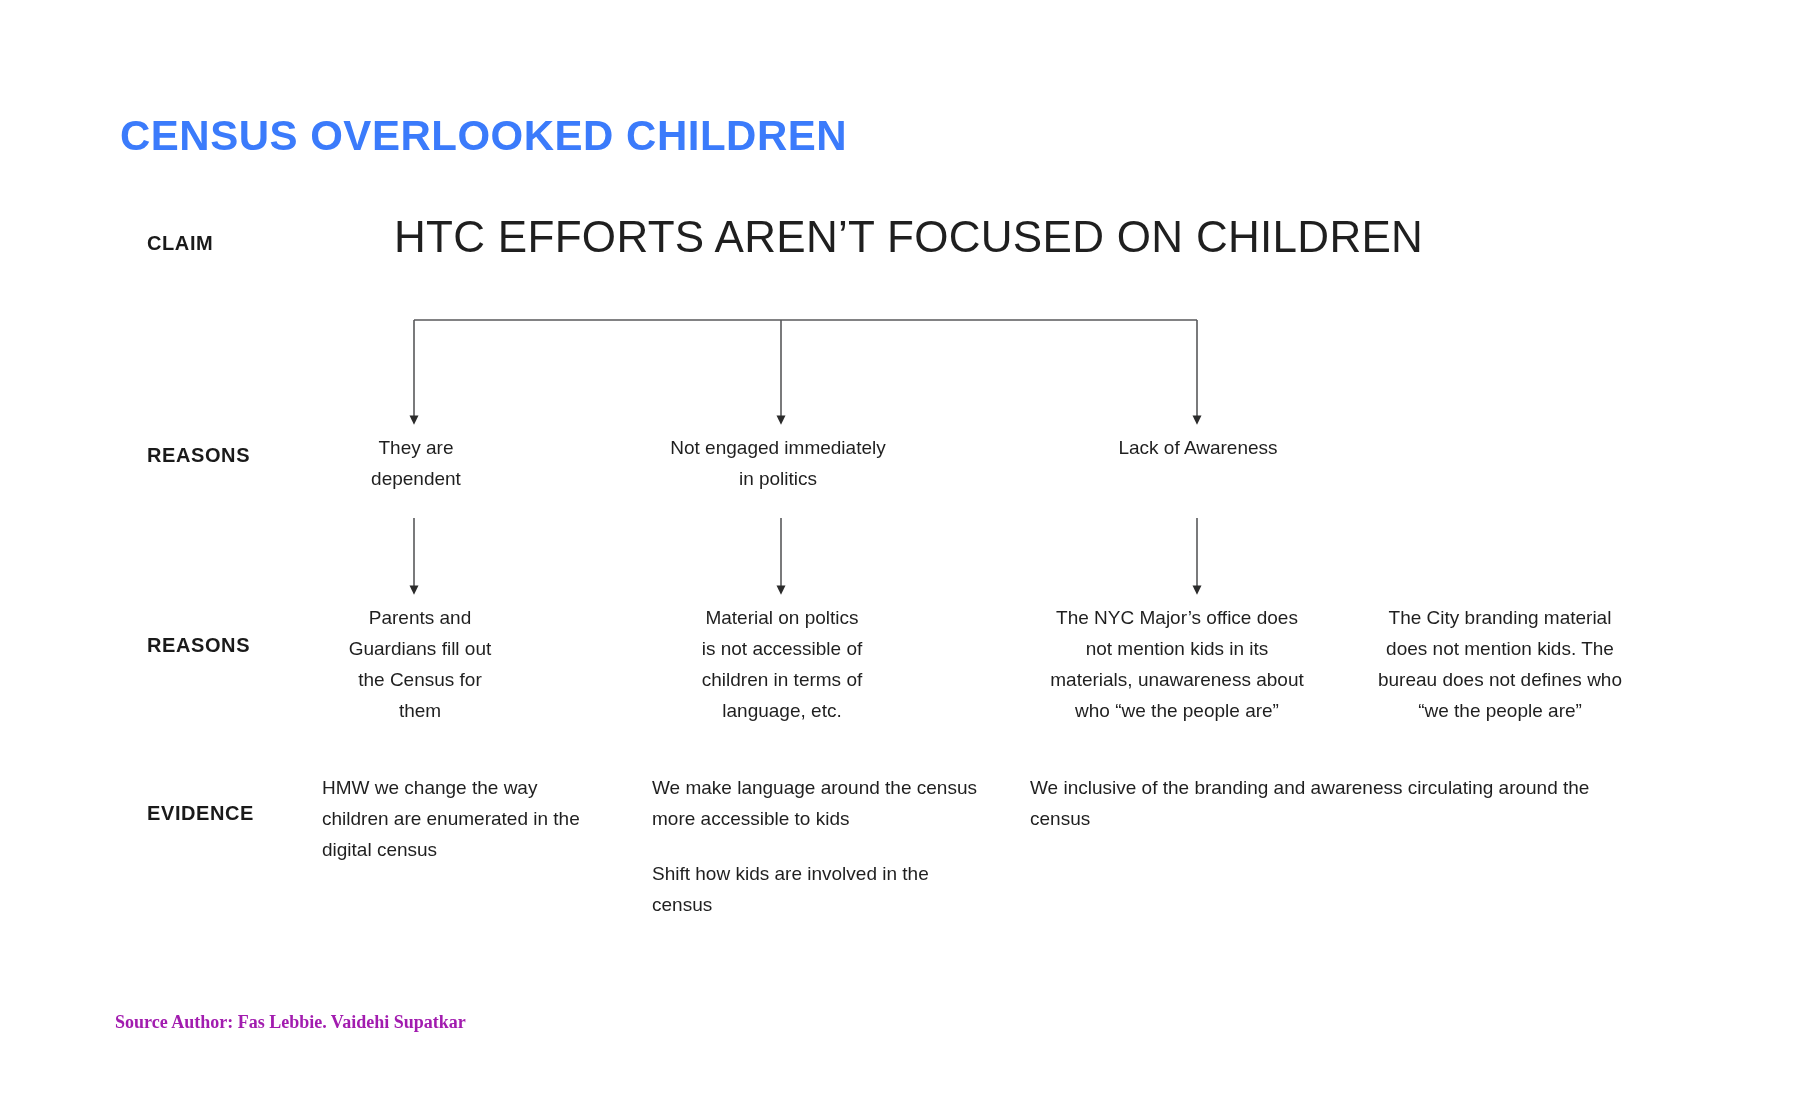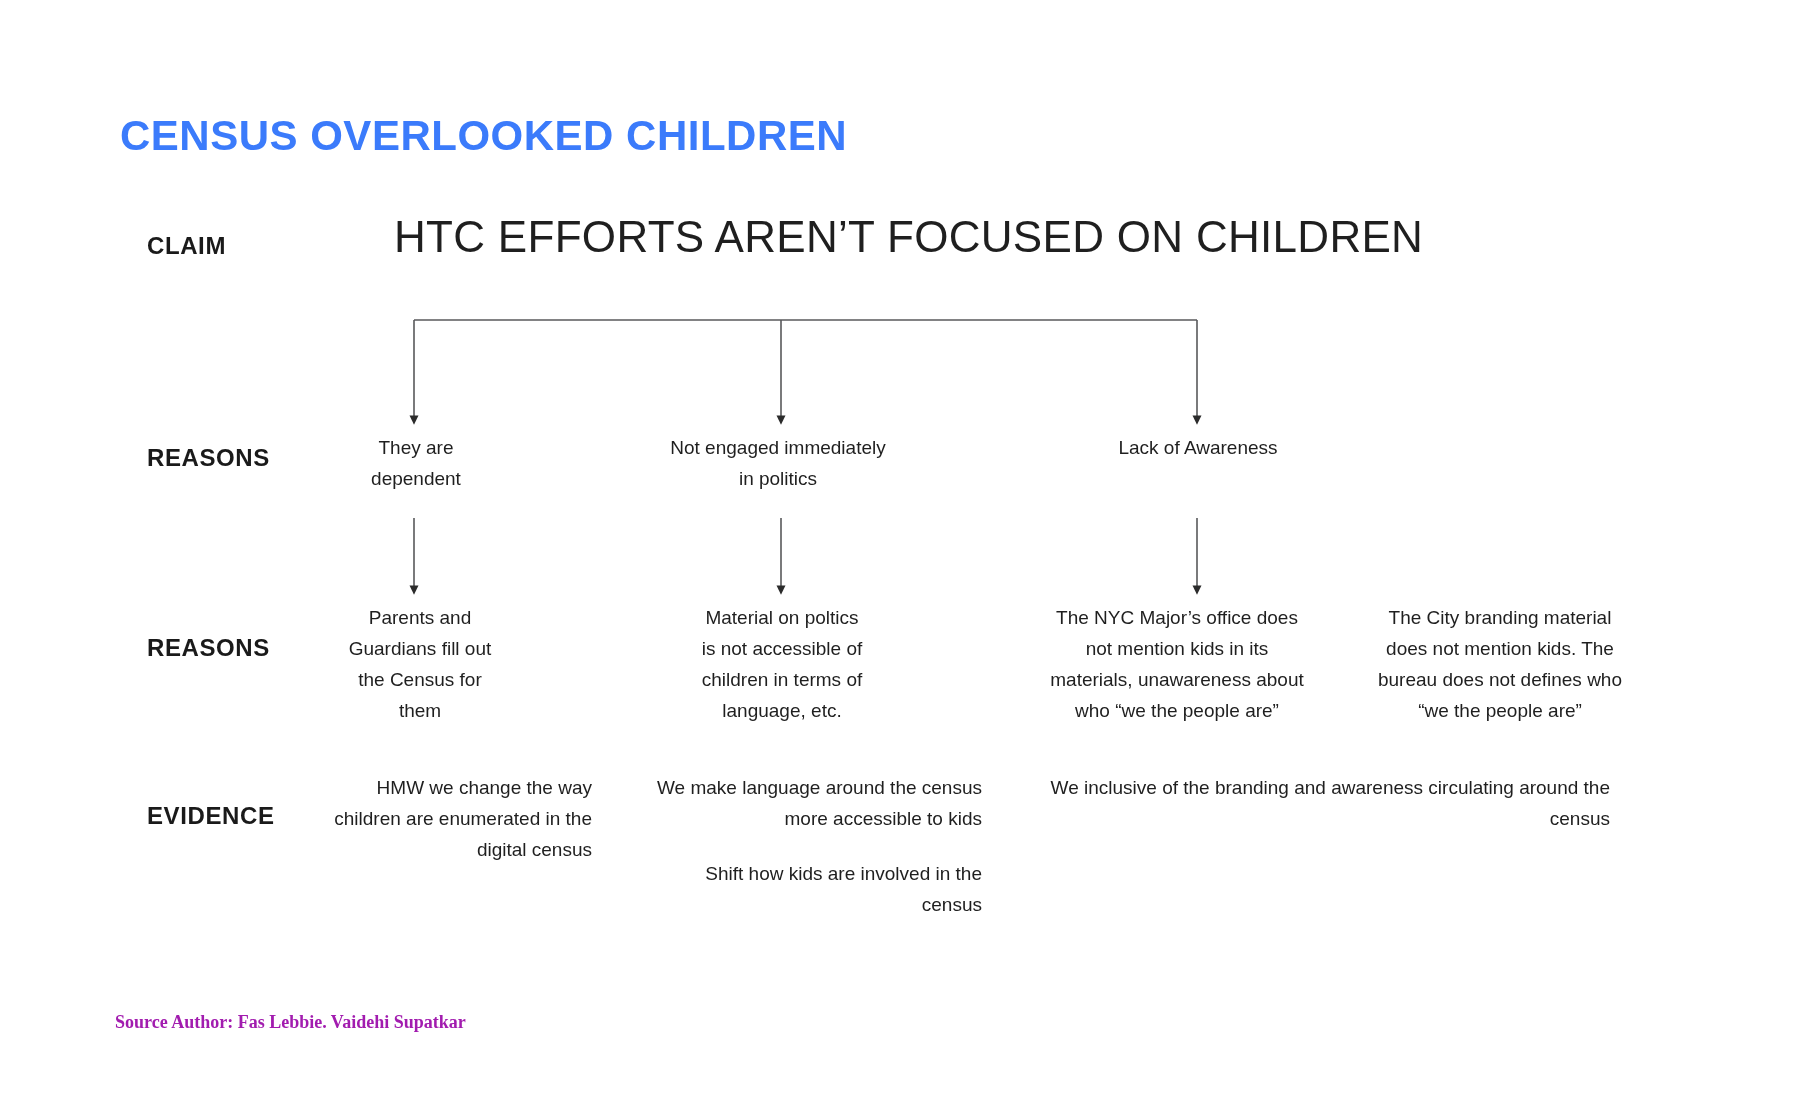--- a/index.html
+++ b/index.html
@@ -30,21 +30,21 @@
     font-weight: 700;
     letter-spacing: 0.5px;
     color: #3b7bfb;
     white-space: nowrap;
   }
 
   
   .row-label {
     position: absolute;
     left: 147px;
-    font-size: 24px;
+    font-size: 20px;
     font-weight: 600;
     letter-spacing: 0.6px;
     color: #1a1a1a;
     white-space: nowrap;
   }
   .row-label.claim    { top: 232px; }
   .row-label.reasons1 { top: 444px; }
   .row-label.reasons2 { top: 634px; }
   .row-label.evidence { top: 802px; }
 
@@ -71,21 +71,21 @@
   }
 
   
   .cell {
     position: absolute;
     font-size: 19px;
     line-height: 31px;
     color: #1f1f1f;
   }
   .cell.center { text-align: center; }
-  .cell.left   { text-align: right; }
+  .cell.left   { text-align: left; }
 
   
   .r1 { top: 432px; }
   .r1.c1 { left: 316px; width: 200px; }
   .r1.c2 { left: 628px; width: 300px; }
   .r1.c3 { left: 1073px; width: 250px; }
 
   
   .r2 { top: 602px; }
   .r2.c1 { left: 320px; width: 200px; }

